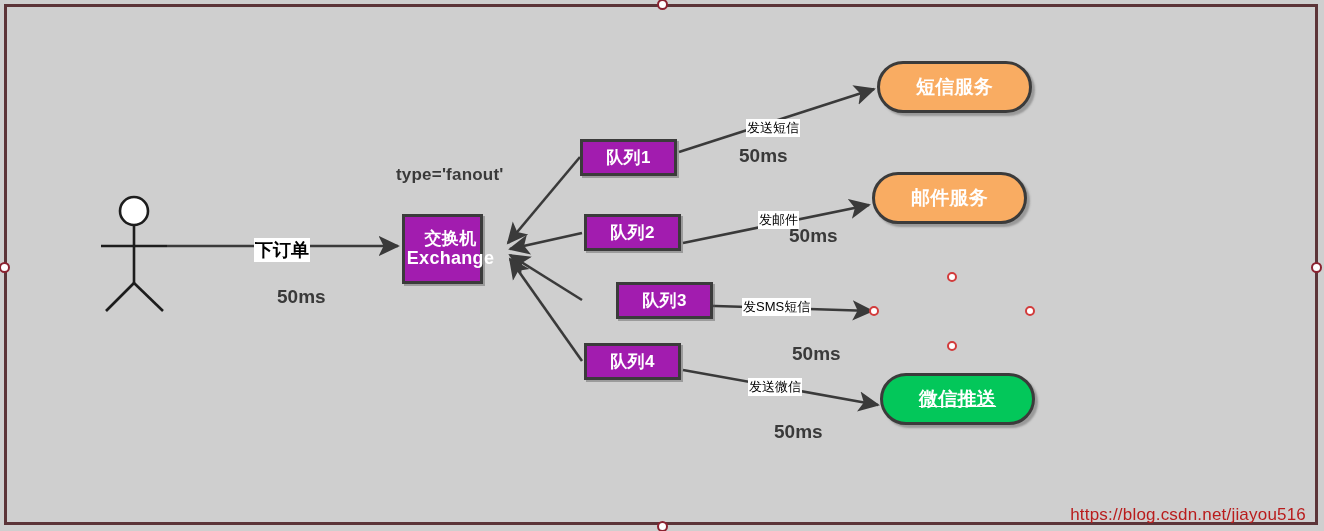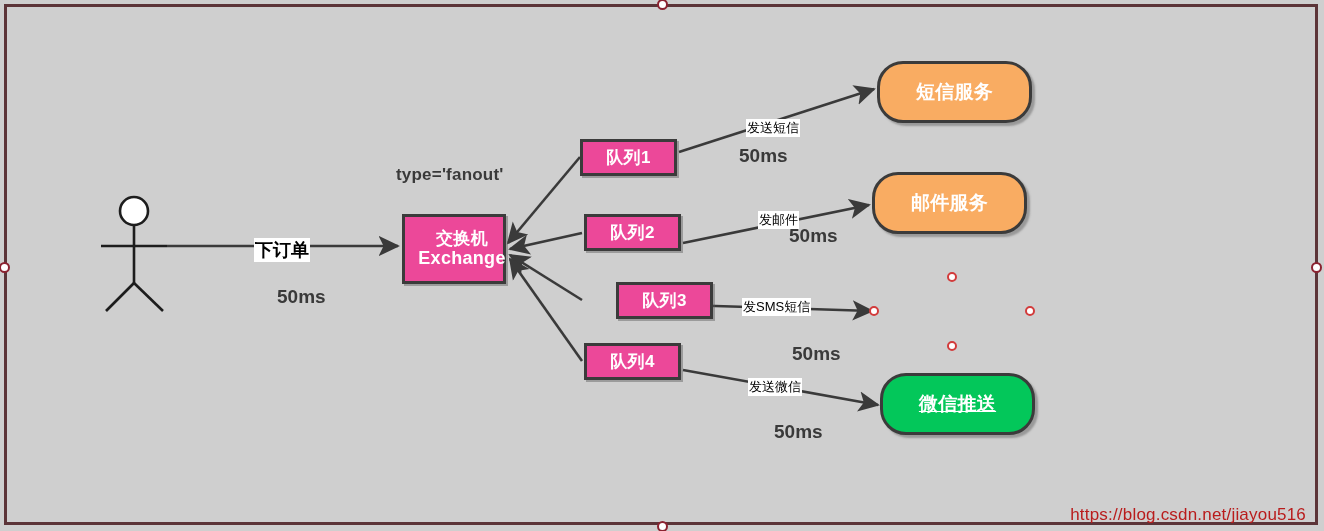--- a/index.html
+++ b/index.html
@@ -55,43 +55,43 @@
     align-items: center;
     justify-content: center;
     color: #ffffff;
     font-weight: bold;
     text-align: center;
     z-index: 12;
     line-height: 1.12;
     letter-spacing: .3px;
   }
   .node-red {
-    background: #ec4899;
+    background: #a21caf;
     border: 3px solid #3b3b3b;
     box-shadow: 2px 2px 0 rgba(90,90,90,.45);
   }
   .node-round {
     border: 3px solid #3b3b3b;
     border-radius: 26px;
     box-shadow: 3px 3px 2px rgba(110,110,110,.55);
   }
   .node-orange { background: #F9AC62; }
   .node-green  { background: #03C75A; }
 
   .exchange {
     left: 402px; top: 214px;
-    width: 104px; height: 70px;
+    width: 81px; height: 70px;
     font-size: 17px;
     padding-left: 16px;
   }
   .exchange .line2 { font-size: 18px; }
 
   .queue { width: 97px; height: 37px; font-size: 17px; }
 
-  .svc { width: 155px; height: 62px; font-size: 19px; }
+  .svc { width: 155px; height: 52px; font-size: 19px; }
 
   
   .sel-dot {
     position: absolute;
     width: 10px; height: 10px;
     border-radius: 50%;
     background: #ffffff;
     border: 2px solid #d23b3b;
     box-sizing: border-box;
     z-index: 30;

